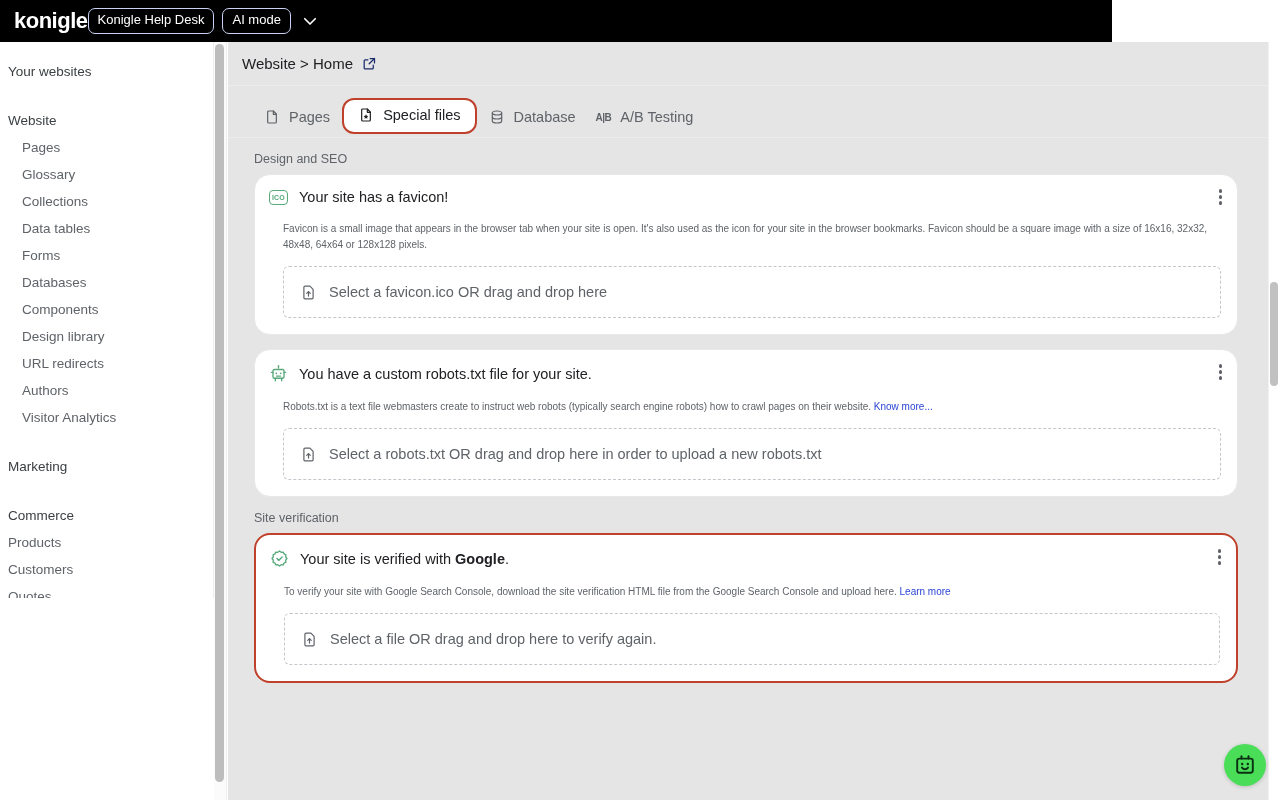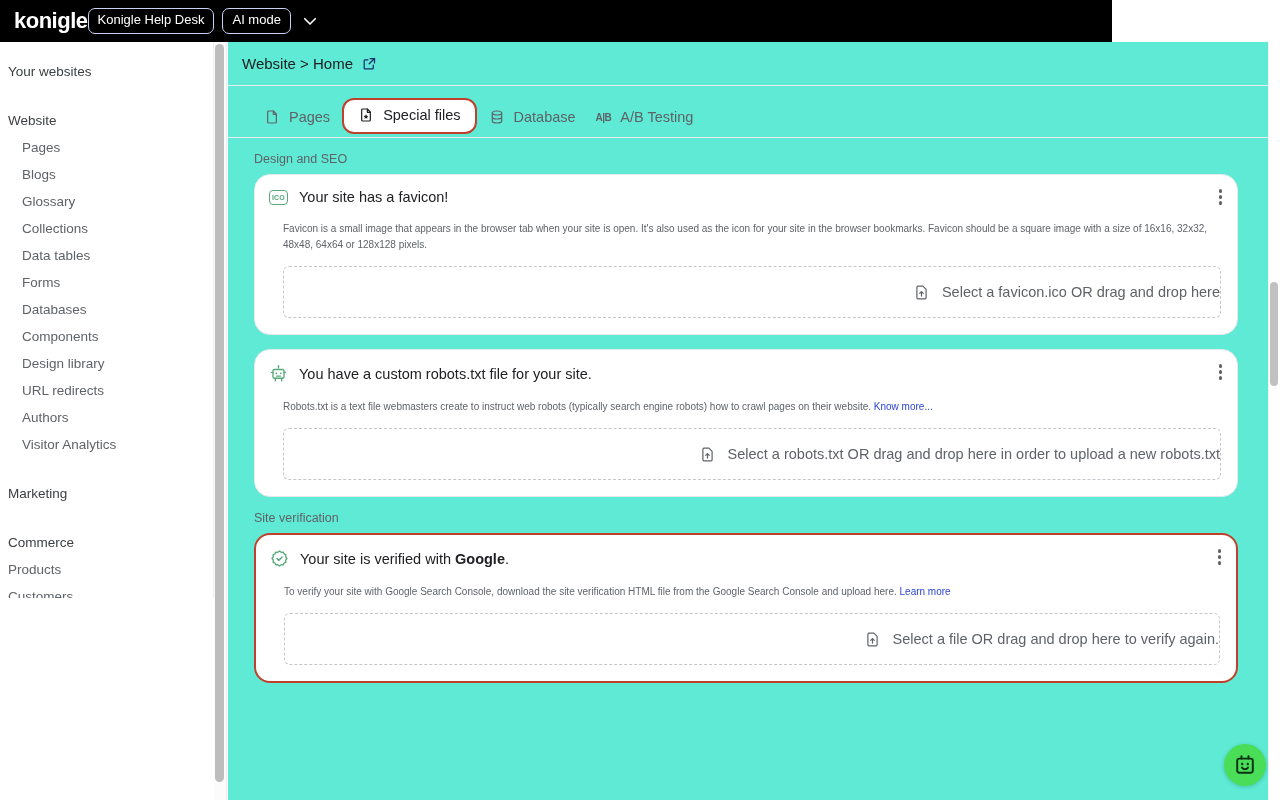--- a/index.html
+++ b/index.html
@@ -50,21 +50,21 @@
     background: #fbfbfb; border-right: 1px solid #eceef1;
   }
   .side-scroll-thumb {
     position: absolute; left: 215px; top: 44px; width: 9px; height: 738px;
     background: #bdbdbd; border-radius: 5px;
   }
 
   
   .main {
     position: absolute; left: 228px; top: 42px; width: 1040px; height: 758px;
-    background: #5eead4; overflow: hidden;
+    background: #e5e5e5; overflow: hidden;
   }
   .breadcrumb-bar {
     height: 44px; border-bottom: 1px solid #ececec;
     display: flex; align-items: center; padding-left: 14px; gap: 9px;
   }
   .breadcrumb-text { font-size: 15px; color: #202124; font-weight: 500; }
 
   
   .tabs {
     display: flex; align-items: flex-end; padding: 12px 0 0 26px;
@@ -106,21 +106,21 @@
   .kebab {
     position: absolute; top: 11px; right: 12px;
     display: flex; flex-direction: column; gap: 2.5px; align-items: center;
     padding: 3px;
   }
   .kebab i { width: 3.5px; height: 3.5px; background: #5f6368; border-radius: 50%; display: block; }
 
   .dropzone {
     border: 1px dashed #c3c6cb; border-radius: 6px;
     height: 52px; display: flex; align-items: center; gap: 12px;
-    padding-left: 16px; margin: 0 0 0 14px; background: #ffffff; justify-content: flex-end;
+    padding-left: 16px; margin: 0 0 0 14px; background: #ffffff;
   }
   .dz-text { font-size: 14.5px; color: #5f6368; }
 
   
   .main-scroll-track {
     position: absolute; right: 0; top: 42px; width: 12px; height: 758px; background: #ffffff;
     border-left: 1px solid #f1f1f1;
   }
   .main-scroll-thumb {
     position: absolute; right: 2px; top: 282px; width: 8px; height: 104px;
@@ -159,21 +159,20 @@
     </div>
   </div>
 </div>
 
 <div class="sidebar">
   <div class="side-top">Your websites</div>
   <div class="side-gap"></div>
 
   <div class="side-group">Website</div>
   <div class="side-item">Pages</div>
-  <div class="side-item">Blogs</div>
   <div class="side-item">Glossary</div>
   <div class="side-item">Collections</div>
   <div class="side-item">Data tables</div>
   <div class="side-item">Forms</div>
   <div class="side-item">Databases</div>
   <div class="side-item">Components</div>
   <div class="side-item">Design library</div>
   <div class="side-item">URL redirects</div>
   <div class="side-item">Authors</div>
   <div class="side-item">Visitor Analytics</div>

